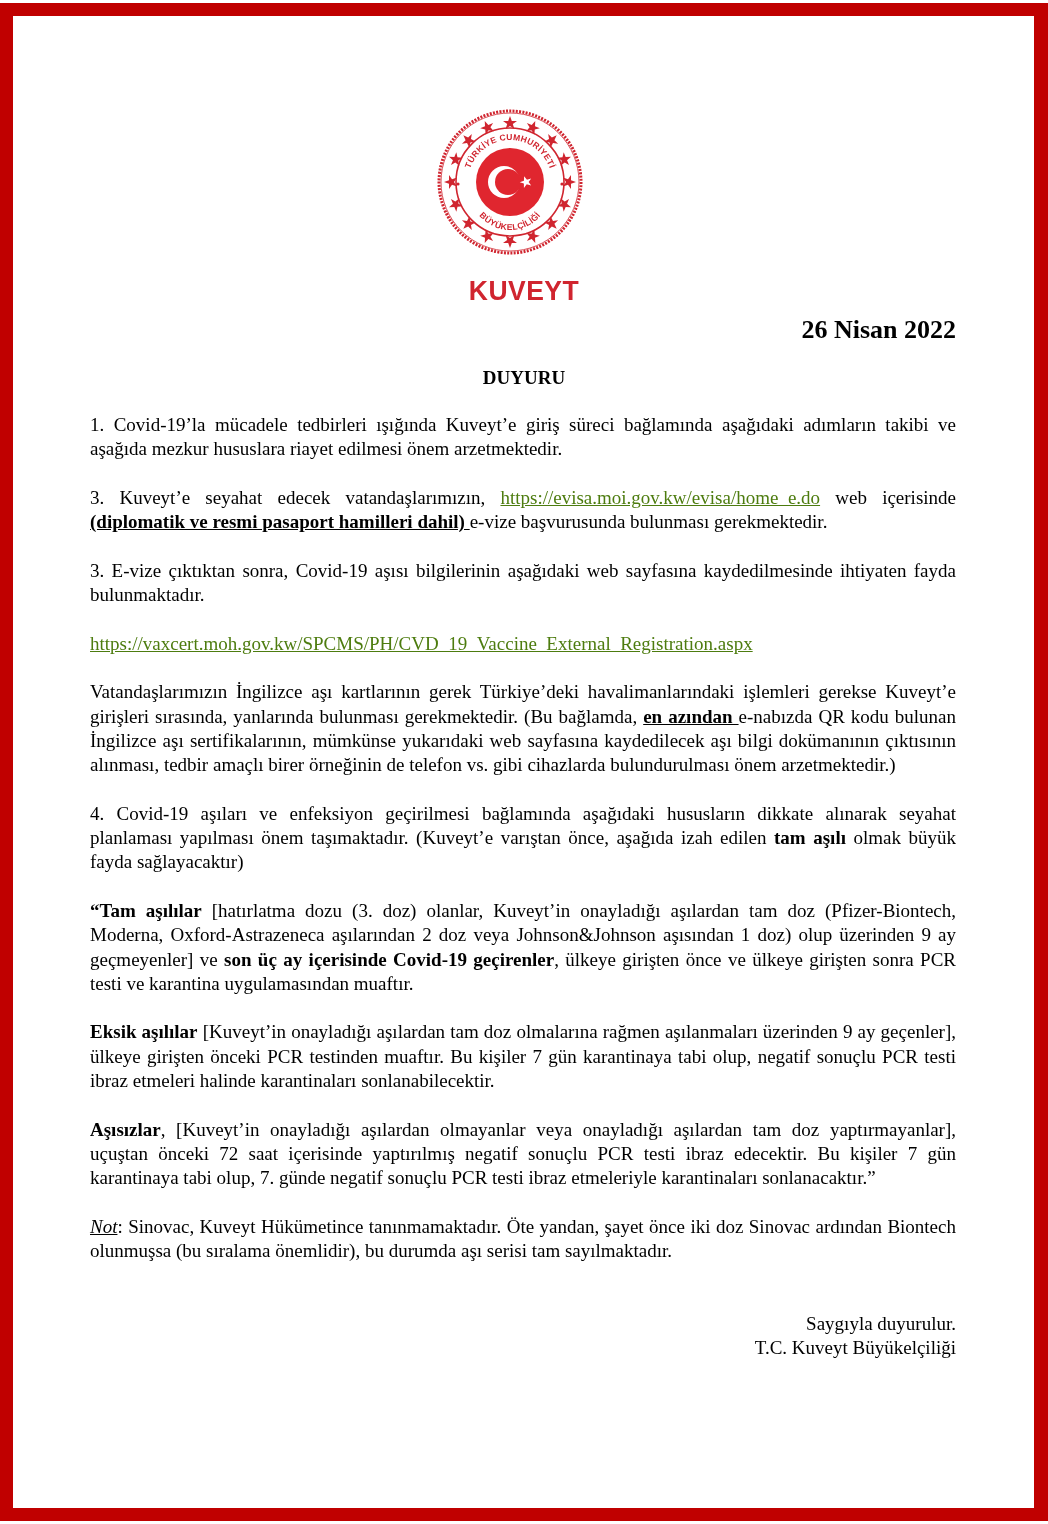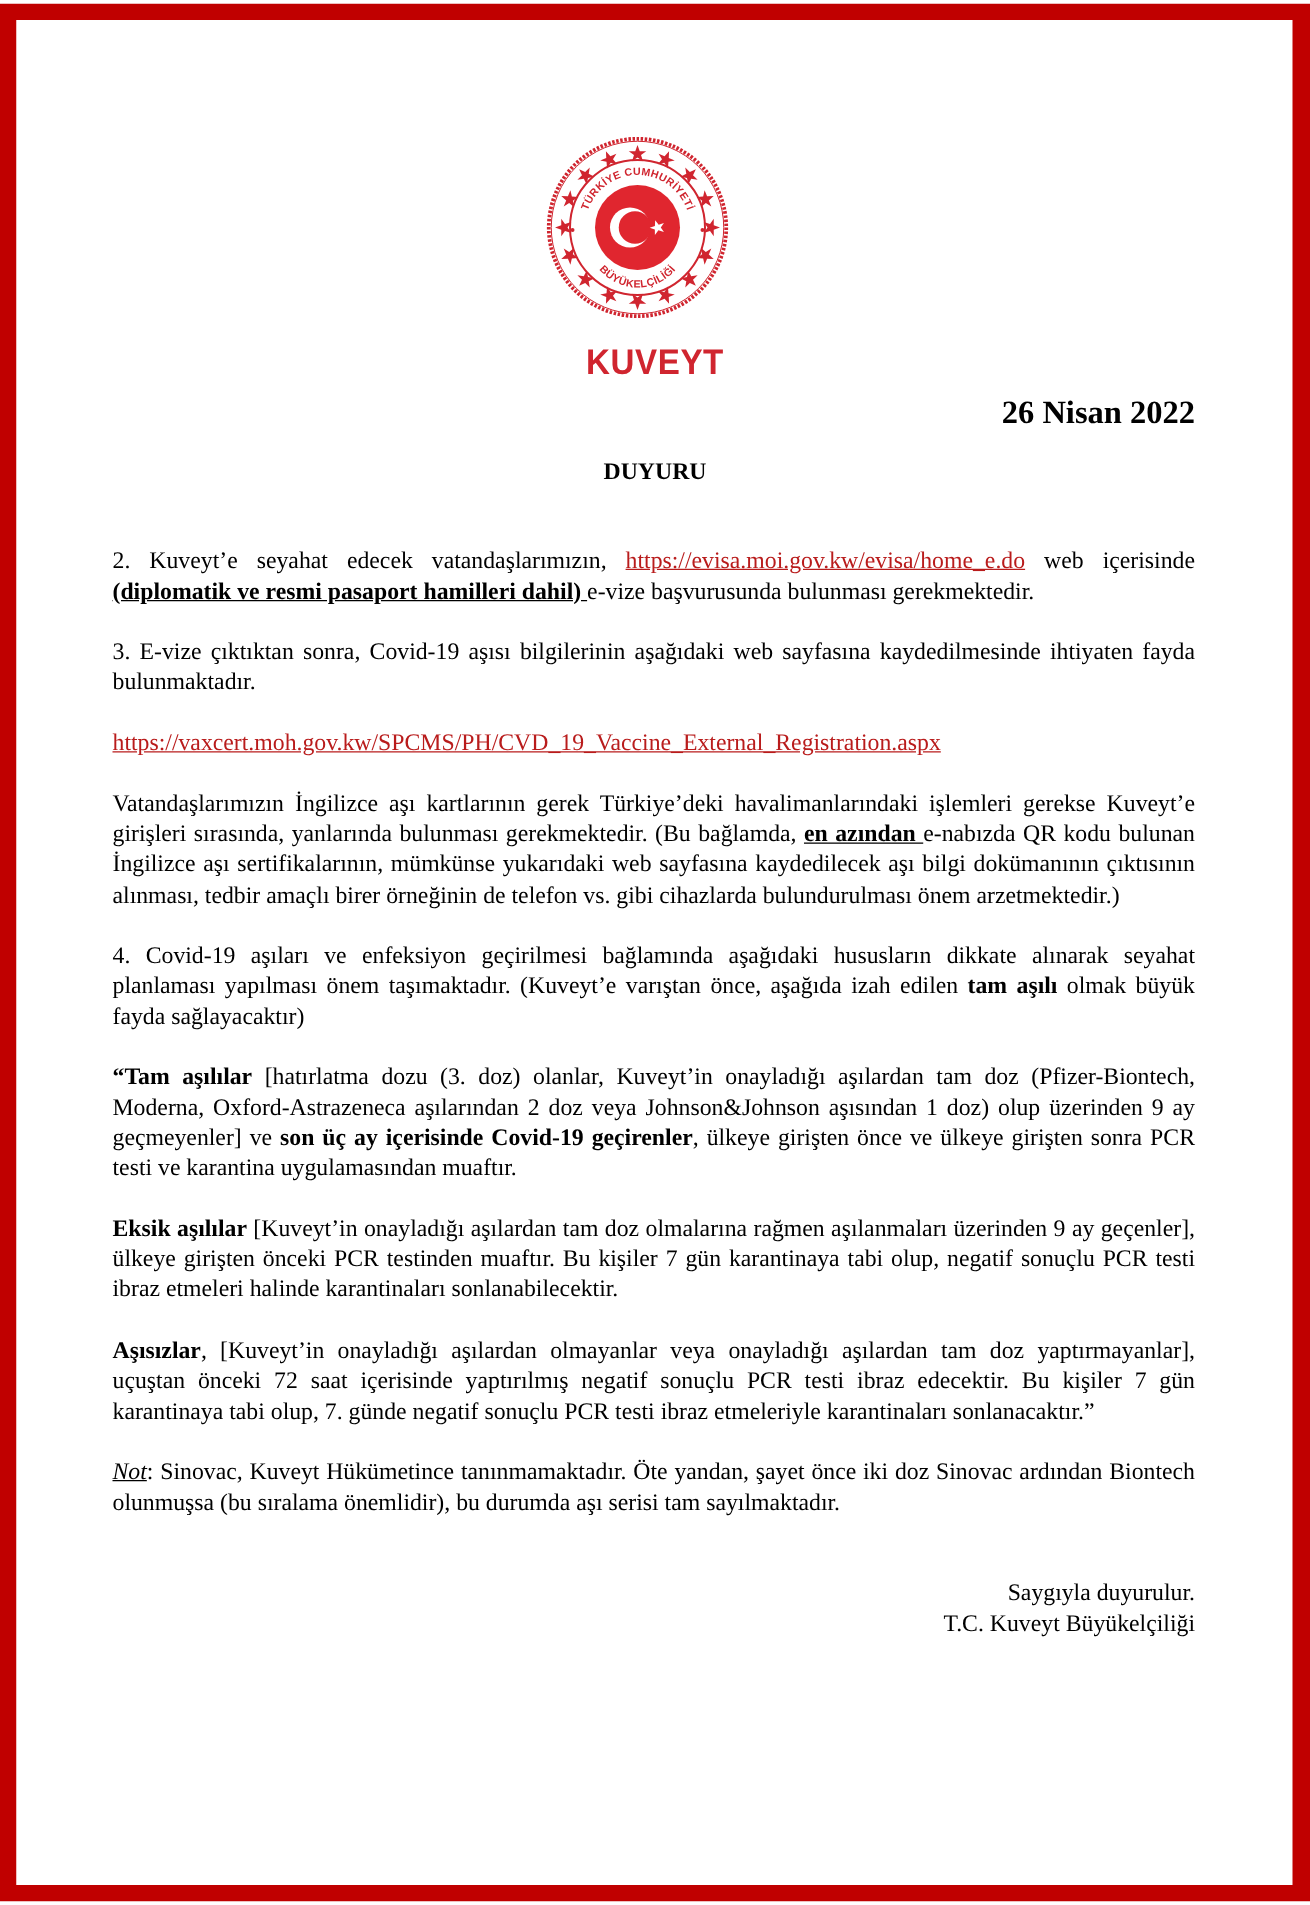--- a/index.html
+++ b/index.html
@@ -21,21 +21,21 @@
   }
   .date {
     position: absolute; right: 92px; top: 318px; font-weight: bold; font-size: 26px;
   }
   .title {
     position: absolute; left: 0; width: 1048px; top: 366px; text-align: center; font-weight: bold;
   }
   .body-text { position: absolute; left: 90px; width: 866px; top: 413px; }
   .body-text p { margin: 0; text-align: justify; }
   .gap { height: 24.3px; }
-  a.link { color: #b91c1c; text-decoration: underline; }
+  a.link { color: #4d7c0f; text-decoration: underline; }
   .u { text-decoration: underline; }
   .b { font-weight: bold; }
   .i { font-style: italic; }
   .url-line { text-align: left !important; }
   .sign p { text-align: right; }
 </style>
 </head>
 <body>
 
 <div class="frame"></div>
@@ -89,23 +89,24 @@
     <polygon fill="#ffffff" points="90,68 91.6,72.2 96,72.2 92.5,74.8 93.8,79 90,76.4 86.2,79 87.5,74.8 84,72.2 88.4,72.2" transform="rotate(-18 90 74)"></polygon>
   </svg>
 
   <div class="kuveyt">KUVEYT</div>
 
   <div class="date">26 Nisan 2022</div>
 
   <div class="title">DUYURU</div>
 
   <div class="body-text">
+    <p>1. Covid-19’la mücadele tedbirleri ışığında Kuveyt’e giriş süreci bağlamında aşağıdaki adımların takibi ve aşağıda mezkur hususlara riayet edilmesi önem arzetmektedir.</p>
     <div class="gap"></div>
 
-    <p><span>2. Kuveyt’e seyahat edecek vatandaşlarımızın, </span><a class="link">https://evisa.moi.gov.kw/evisa/home_e.do</a><span> web içerisinde </span><span class="b u"> (diplomatik ve resmi pasaport hamilleri dahil) </span><span> e-vize başvurusunda bulunması gerekmektedir.</span></p>
+    <p><span>3. Kuveyt’e seyahat edecek vatandaşlarımızın, </span><a class="link">https://evisa.moi.gov.kw/evisa/home_e.do</a><span> web içerisinde </span><span class="b u"> (diplomatik ve resmi pasaport hamilleri dahil) </span><span> e-vize başvurusunda bulunması gerekmektedir.</span></p>
     <div class="gap"></div>
 
     <p>3. E-vize çıktıktan sonra, Covid-19 aşısı bilgilerinin aşağıdaki web sayfasına kaydedilmesinde ihtiyaten fayda bulunmaktadır.</p>
     <div class="gap"></div>
 
     <p class="url-line"><a class="link">https://vaxcert.moh.gov.kw/SPCMS/PH/CVD_19_Vaccine_External_Registration.aspx</a></p>
     <div class="gap"></div>
 
     <p><span>Vatandaşlarımızın İngilizce aşı kartlarının gerek Türkiye’deki havalimanlarındaki işlemleri gerekse Kuveyt’e girişleri sırasında, yanlarında bulunması gerekmektedir. (Bu bağlamda, </span><span class="b u">en azından </span><span>e-nabızda QR kodu bulunan İngilizce aşı sertifikalarının, mümkünse yukarıdaki web sayfasına kaydedilecek aşı bilgi dokümanının çıktısının alınması, tedbir amaçlı birer örneğinin de telefon vs. gibi cihazlarda bulundurulması önem arzetmektedir.)</span></p>
     <div class="gap"></div>

